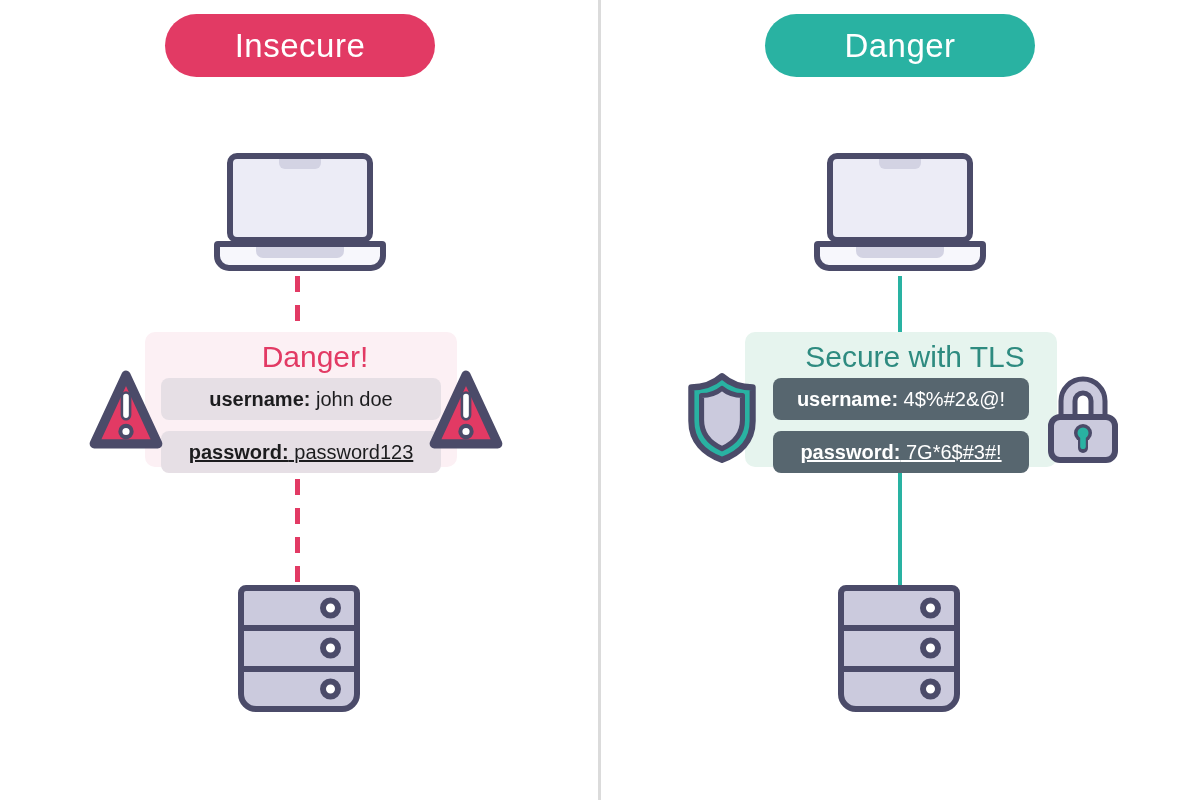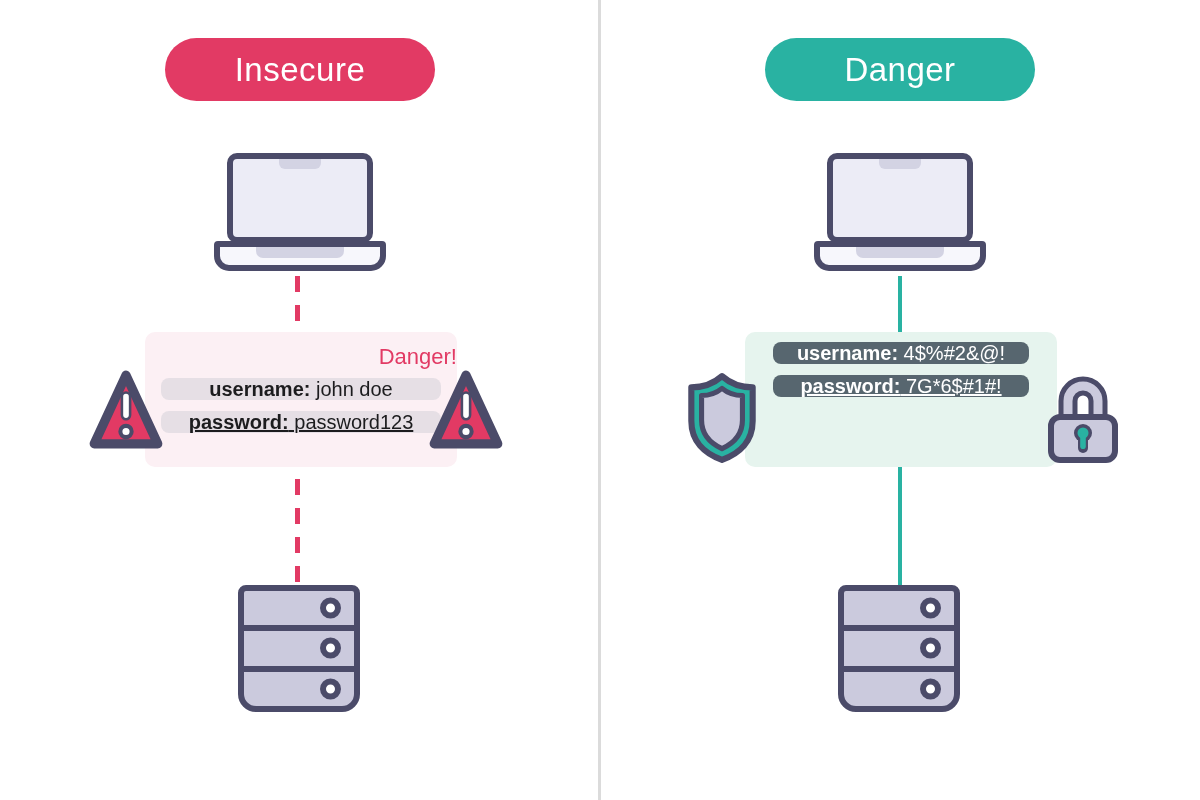--- a/index.html
+++ b/index.html
@@ -16,21 +16,21 @@
     position:absolute; left:598px; top:0; width:3px; height:800px;
     background:#dbdbdb;
   }
 
   .col { position:absolute; top:0; width:600px; height:800px; }
   .col-left  { left:0; }
   .col-right { left:600px; }
 
   
   .badge {
-    position:absolute; left:165px; top:38px; width:270px; height:63px;
+    position:absolute; left:165px; top:14px; width:270px; height:63px;
     border-radius:32px; display:flex; align-items:center; justify-content:center;
     color:#ffffff; font-size:33px; font-weight:500; letter-spacing:.5px;
     z-index:3;
   }
   .badge-insecure { background:#e23a64; }
   .badge-secure   { background:#29b2a2; }
 
   
   .laptop { position:absolute; left:214px; top:153px; width:172px; z-index:2; }
   .laptop-screen {
@@ -58,25 +58,25 @@
   }
   .conn-solid { left:298px; width:4px; background:#29b2a2; }
 
   
   .panel {
     position:absolute; left:145px; top:332px; width:312px; height:135px;
     border-radius:10px; z-index:1; padding-top:7px;
   }
   .panel-danger { background:#fcf0f4; }
   .panel-secure { background:#e6f4ee; }
-  .panel-title { text-align:right; font-size:22px; line-height:36px;padding-left:28px; }
+  .panel-title { text-align:center; font-size:30px; line-height:36px;padding-left:28px; }
   .panel-danger .panel-title { color:#e23a64; }
   .panel-secure .panel-title { color:#2e8b80; }
   .cred-row {
-    height:22px; margin:0 auto; border-radius:8px;
+    height:42px; margin:0 auto; border-radius:8px;
     display:flex; align-items:center; justify-content:center;
     font-size:20px; white-space:pre;
   }
   .cred-row + .cred-row { margin-top:11px;text-decoration:underline; }
   .panel-danger .cred-row { width:280px; background:#e6dfe5; color:#1c1c1e; margin-top:3px; }
   .panel-danger .cred-row + .cred-row { margin-top:11px; }
   .panel-secure .cred-row { width:256px; background:#57666f; color:#ffffff; margin-top:3px; }
   .panel-secure .cred-row + .cred-row { margin-top:11px; }
   .cred-label { font-weight:bold; }
 
@@ -171,25 +171,26 @@
         <div class="laptop-camera"></div>
       </div>
       <div class="laptop-base">
         <div class="laptop-base-notch"></div>
       </div>
     </div>
 
     <div class="conn conn-solid"></div>
 
     <div class="panel panel-secure">
+      <div class="panel-title">Secure with TLS</div>
       <div class="cred-row">
         <span class="cred-label">username:</span><span> 4$%#2&amp;@!</span>
       </div>
       <div class="cred-row">
-        <span class="cred-label">password:</span><span> 7G*6$#1#!</span>
+        <span class="cred-label">password:</span><span> 7G*6$#3#!</span>
       </div>
     </div>
 
     <svg class="icon-abs shield-pos" width="74" height="92" viewBox="0 0 72 90">
       <path d="M36,4 C45,12 56,15 66,15 L66,48 C66,68 53,80 36,86 C19,80 6,68 6,48 L6,15 C16,15 27,12 36,4 Z" fill="#29b2a2" stroke="#4b4b69" stroke-width="6" stroke-linejoin="round"></path>
       <path d="M36,16 C42,21 49,23 56,23 L56,47 C56,61 47,70 36,75 C25,70 16,61 16,47 L16,23 C23,23 30,21 36,16 Z" fill="#cbcadd" stroke="#4b4b69" stroke-width="5" stroke-linejoin="round"></path>
     </svg>
 
     <svg class="icon-abs lock-pos" width="80" height="98" viewBox="0 0 80 96">
       <path d="M18,52 V34 a22,22 0 0 1 44,0 V52 H48 V34 a8,8 0 0 0 -16,0 V52 Z" fill="#cbcadd" stroke="#4b4b69" stroke-width="5" stroke-linejoin="round"></path>

